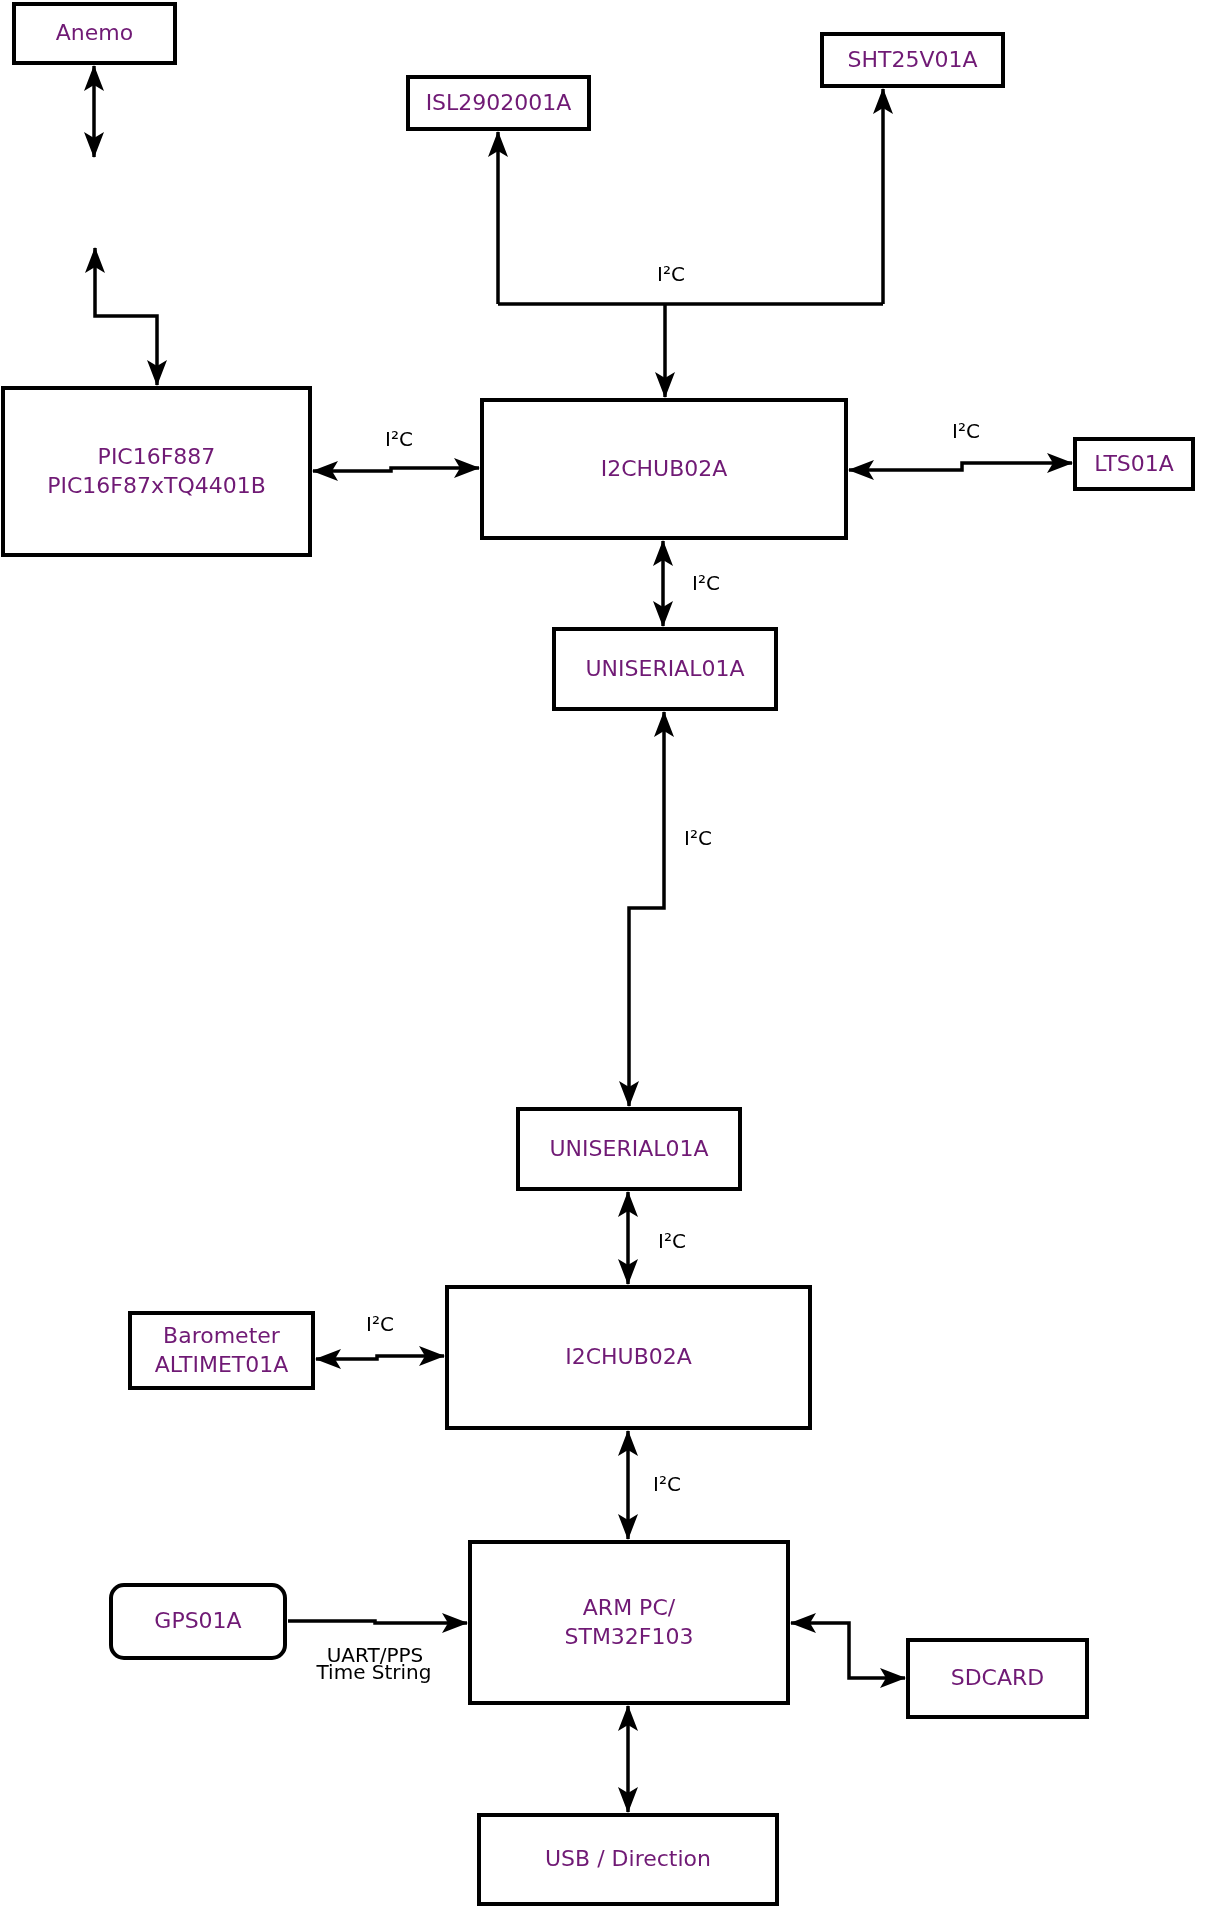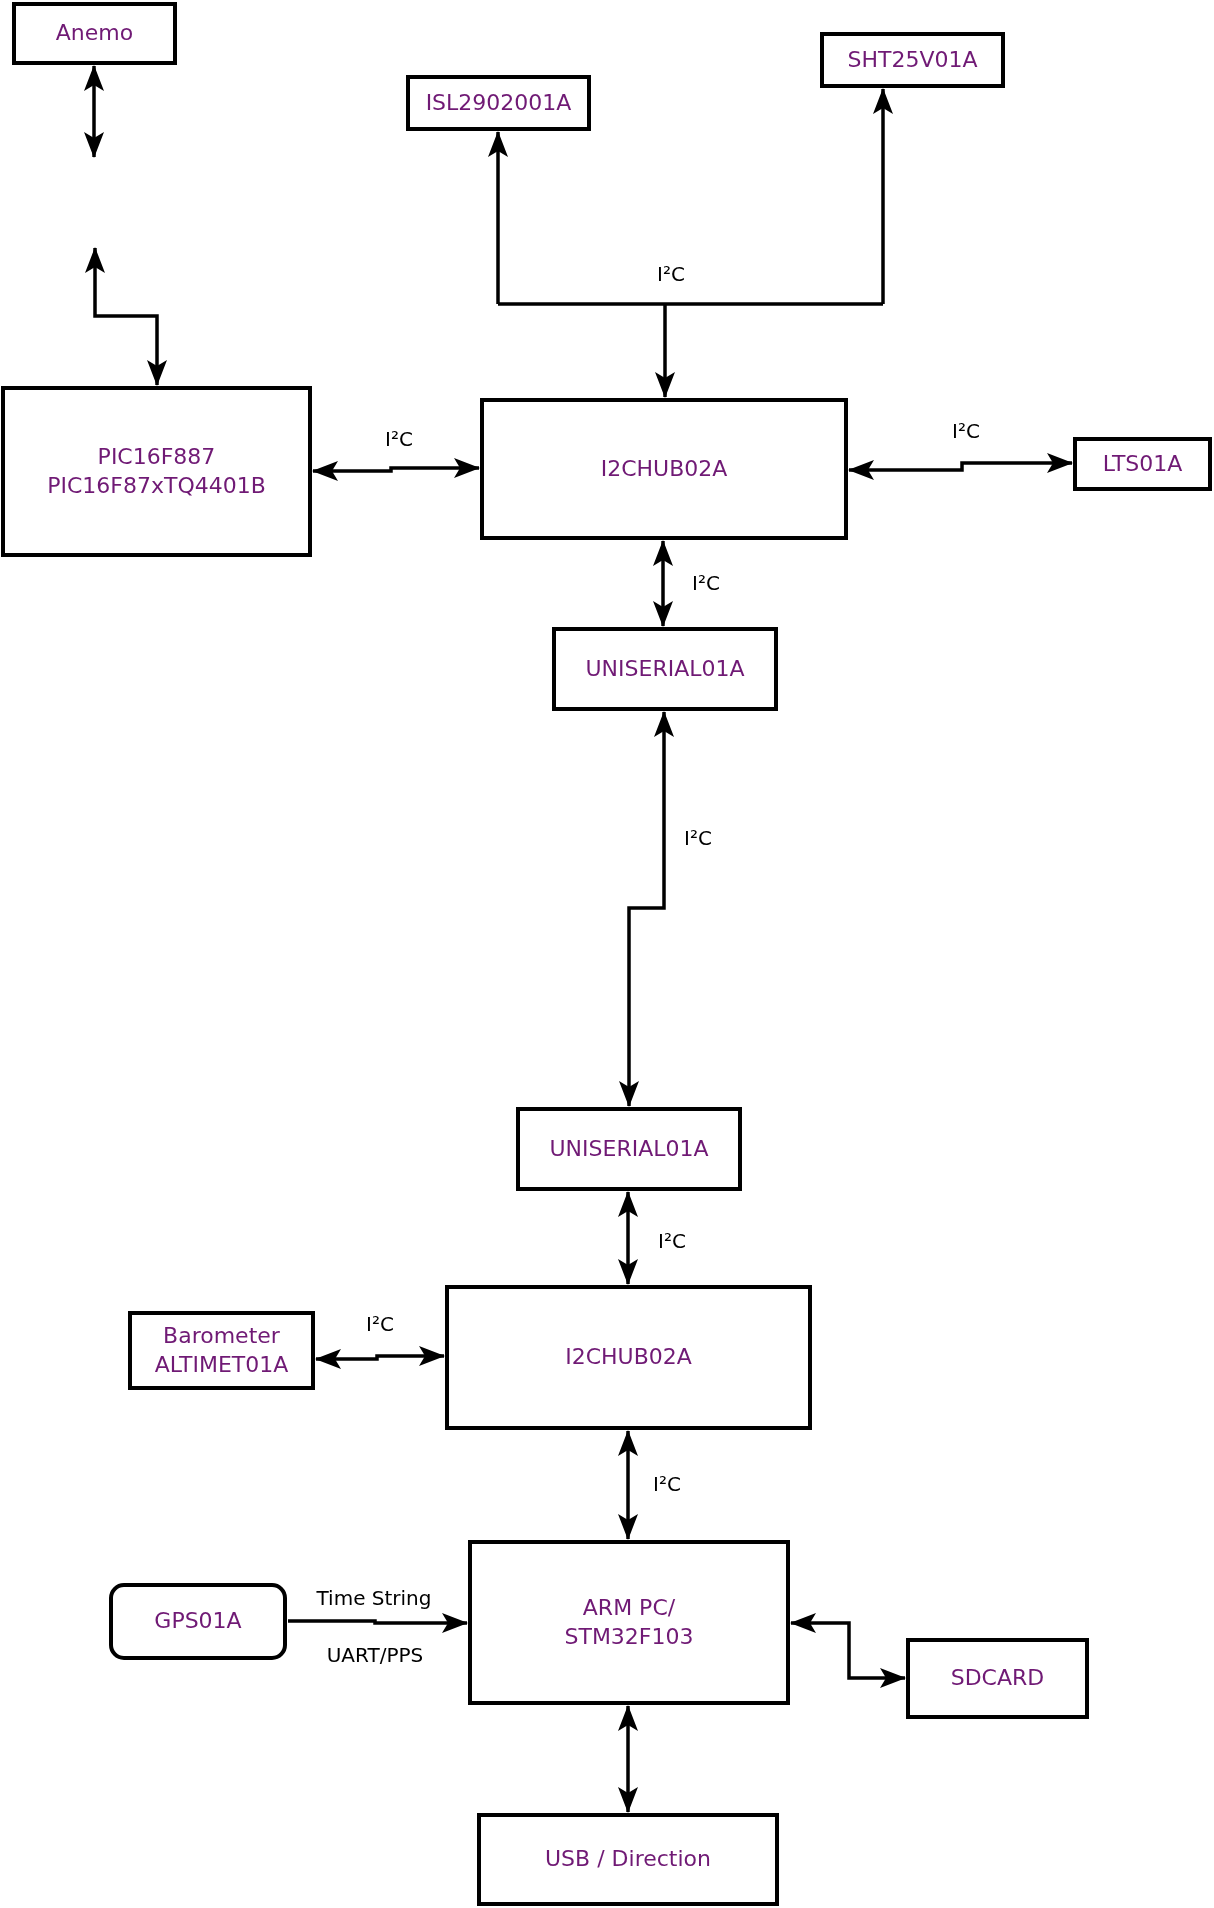--- a/index.html
+++ b/index.html
@@ -89,36 +89,36 @@
       <path d="M628,1706 V1812" marker-start="url(#arrow)" marker-end="url(#arrow)"></path>
     </g>
   </svg>
 
   <div class="node" style="left:12px;  top:2px;    width:165px; height:63px;">Anemo</div>
   <div class="node" style="left:1px;   top:386px;  width:311px; height:171px;">PIC16F887
 PIC16F87xTQ4401B</div>
   <div class="node" style="left:406px; top:75px;   width:185px; height:56px;">ISL2902001A</div>
   <div class="node" style="left:820px; top:32px;   width:185px; height:56px;">SHT25V01A</div>
   <div class="node" style="left:480px; top:398px;  width:368px; height:142px;">I2CHUB02A</div>
-  <div class="node" style="left:1073px;top:437px;  width:139px; height:54px;">LTS01A</div>
+  <div class="node" style="left:1073px;top:437px;  width:122px; height:54px;">LTS01A</div>
   <div class="node" style="left:552px; top:627px;  width:226px; height:84px;">UNISERIAL01A</div>
   <div class="node" style="left:516px; top:1107px; width:226px; height:84px;">UNISERIAL01A</div>
   <div class="node" style="left:445px; top:1285px; width:367px; height:145px;">I2CHUB02A</div>
   <div class="node" style="left:128px; top:1311px; width:187px; height:79px;">Barometer
 ALTIMET01A</div>
   <div class="node" style="left:468px; top:1540px; width:322px; height:165px;">ARM PC/
 STM32F103</div>
   <div class="node" style="left:109px; top:1583px; width:178px; height:77px;border-radius:15px;">GPS01A</div>
   <div class="node" style="left:906px; top:1638px; width:183px; height:81px;">SDCARD</div>
   <div class="node" style="left:477px; top:1813px; width:302px; height:93px;">USB / Direction</div>
 
   <span class="edge-label" style="left:671px; top:274px;">I²C</span>
   <span class="edge-label" style="left:399px; top:439px;">I²C</span>
   <span class="edge-label" style="left:966px; top:431px;">I²C</span>
   <span class="edge-label" style="left:706px; top:583px;">I²C</span>
   <span class="edge-label" style="left:698px; top:838px;">I²C</span>
   <span class="edge-label" style="left:672px; top:1241px;">I²C</span>
   <span class="edge-label" style="left:380px; top:1324px;">I²C</span>
   <span class="edge-label" style="left:667px; top:1484px;">I²C</span>
-  <span class="edge-label" style="left:374px; top:1598px;">Time String</span>
+  <span class="edge-label" style="left:374px; top:1672px;">Time String</span>
   <span class="edge-label" style="left:375px; top:1655px;">UART/PPS</span>
 
 </div>
 
 </body></html>

